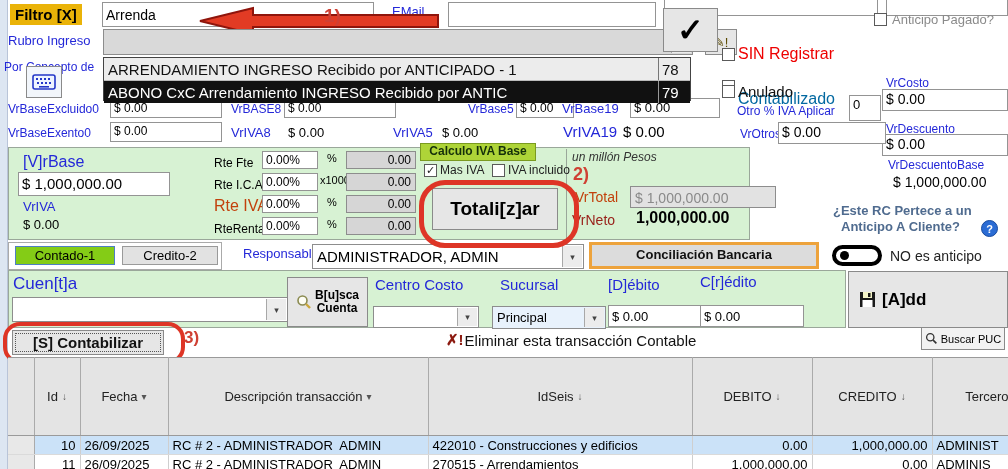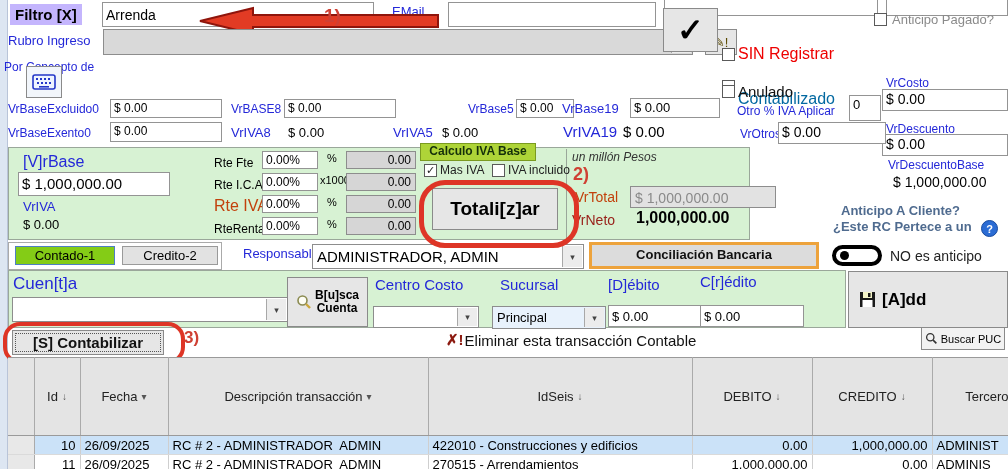--- a/index.html
+++ b/index.html
@@ -29,21 +29,21 @@
   .hdrflex { display:flex; align-items:center; justify-content:center; gap:4px; }
   .sorticon { font-size:10px; color:#555; }
 </style>
 </head>
 <body>
 
 <div id="app">
 
   <div class="abs" style="left:0;top:0;width:7px;height:469px;background:#dde6f2;border-right:1px solid #b9c4d8;"></div>
 
-  <div class="abs" style="left:10px;top:4px;background:#c4b5fd;padding:2px 5px;font-size:15px;font-weight:bold;color:#000;">Filtro [X]</div>
+  <div class="abs" style="left:10px;top:4px;background:#eab308;padding:2px 5px;font-size:15px;font-weight:bold;color:#000;">Filtro [X]</div>
   <input class="abs field" style="left: 102px; top: 2px; width: 272px; height: 25px; font-size: 14px;" value="Arrenda">
   <div class="abs lbl13" style="left:392px;top:4px;">EMail</div>
   <input class="abs field" style="left: 448px; top: 2px; width: 208px; height: 25px;">
   <input class="abs field" style="left: 664px; top: -6px; width: 214px; height: 22px;">
   <input class="abs field" style="left: 886px; top: -6px; width: 122px; height: 22px;">
 
   <svg class="abs" style="left:198px;top:6px;pointer-events:none;" width="245" height="30" viewBox="0 0 245 30">
     <polygon points="2,15 55,2 55,9 240,9 240,21 55,21 55,28" fill="#e23b24" stroke="#8f150c" stroke-width="2"></polygon>
   </svg>
   <div class="abs annot" style="left:324px;top:5px;font-size:19px;">1)</div>
@@ -67,20 +67,30 @@
           <rect x="16" y="4" width="2" height="2"></rect>
         <rect x="5" y="8" width="2" height="2"></rect>
           <rect x="9" y="8" width="2" height="2"></rect>
         <rect x="13" y="8" width="2" height="2"></rect>
           <rect x="17" y="8" width="2" height="2"></rect>
         <rect x="7" y="12" width="10" height="1.6"></rect>
       </g>
     </svg>
   </div>
 
+  <div class="abs" style="left:103px;top:57px;width:588px;height:44px;border:1px solid #444;box-sizing:border-box;z-index:50;background:#ececec;">
+    <div class="dd-row" style="background:#ececec;color:#111;border-bottom:1px solid #bbb;">
+      <span style="flex:1;padding-left:4px;overflow:hidden;">ARRENDAMIENTO INGRESO Recibido por ANTICIPADO - 1</span>
+      <span class="dd-id">78</span>
+    </div>
+    <div class="dd-row" style="background:#111;color:#fff;">
+      <span style="flex:1;padding-left:4px;overflow:hidden;">ABONO CxC Arrendamiento INGRESO Recibido por ANTIC</span>
+      <span class="dd-id" style="border-left-color:#999;">79</span>
+    </div>
+  </div>
 
   <div class="abs btn" style="left:663px;top:8px;width:55px;height:44px;">
     <span style="font-size:32px;font-weight:bold;color:#000;line-height:32px;">✓</span>
   </div>
   <div class="abs" style="left:722px;top:45px;display:flex;align-items:center;gap:3px;">
     <span class="cb"></span>
     <span style="color:#ee0000;font-size:16px;">SIN Registrar</span>
   </div>
   <div class="abs" style="left:722px;top:64px;display:flex;align-items:center;gap:3px;">
     <span class="cb"></span>
@@ -173,22 +183,22 @@
   <div class="abs" style="left:566px;top:149px;width:1px;height:89px;background:#9aa79a;"></div>
 
   <div class="abs" style="left:572px;top:150px;font-size:12px;font-style:italic;color:#333;">un millón Pesos</div>
   <div class="abs annot" style="left:573px;top:164px;font-size:18px;">2)</div>
   <div class="abs" style="left:575px;top:189px;color:#c2410c;font-size:14px;">VrTotal</div>
   <div class="abs inset" style="left:630px;top:186px;width:146px;height:22px;text-align:left;font-size:14px;color:#8a8a8a;background:#e2e2e2;padding-top:3px;">$ 1,000,000.00</div>
   <div class="abs" style="left:572px;top:212px;color:#99221b;font-size:14px;">VrNeto</div>
   <div class="abs" style="left:636px;top:209px;color:#000;font-size:16px;font-weight:bold;">1,000,000.00</div>
 
   <div class="abs" style="left:833px;top:203px;color:#4f6b8f;font-weight:bold;font-size:13px;line-height:16px;">
+    <div>¿Este RC Pertece a un</div>
     <div style="padding-left:8px;">Anticipo A Cliente?</div>
-    <div>¿Este RC Pertece a un</div>
   </div>
   <div class="abs" style="left:981px;top:220px;width:15px;height:15px;border-radius:50%;background:#2b6cd4;color:#fff;font-size:11px;font-weight:bold;display:flex;align-items:center;justify-content:center;border:1px solid #174a9e;">?</div>
 
   <div class="abs" style="left:8px;top:242px;width:214px;height:28px;background:#fff;border:1px solid #aaa;box-sizing:border-box;"></div>
   <div class="abs" style="left:15px;top:246px;width:100px;height:19px;background:#84cc16;border:1px solid #4f7fc4;box-sizing:border-box;font-size:13px;text-align:center;line-height:17px;">Contado-1</div>
   <div class="abs" style="left:122px;top:246px;width:96px;height:19px;background:#e2e2e2;border:1px solid #9a9a9a;box-sizing:border-box;font-size:13px;text-align:center;line-height:17px;">Credito-2</div>
   <div class="abs lbl13" style="left:243px;top:246px;">Responsable</div>
   <div class="abs" style="left:312px;top:244px;width:272px;height:25px;background:#fff;border:1px solid #8d8d8d;box-sizing:border-box;">
     <span style="font-size:15px;padding-left:4px;line-height:23px;white-space:nowrap;display:block;overflow:hidden;margin-right:20px;">ADMINISTRADOR, ADMIN</span>
     <div class="combo-arrow">▾</div>

